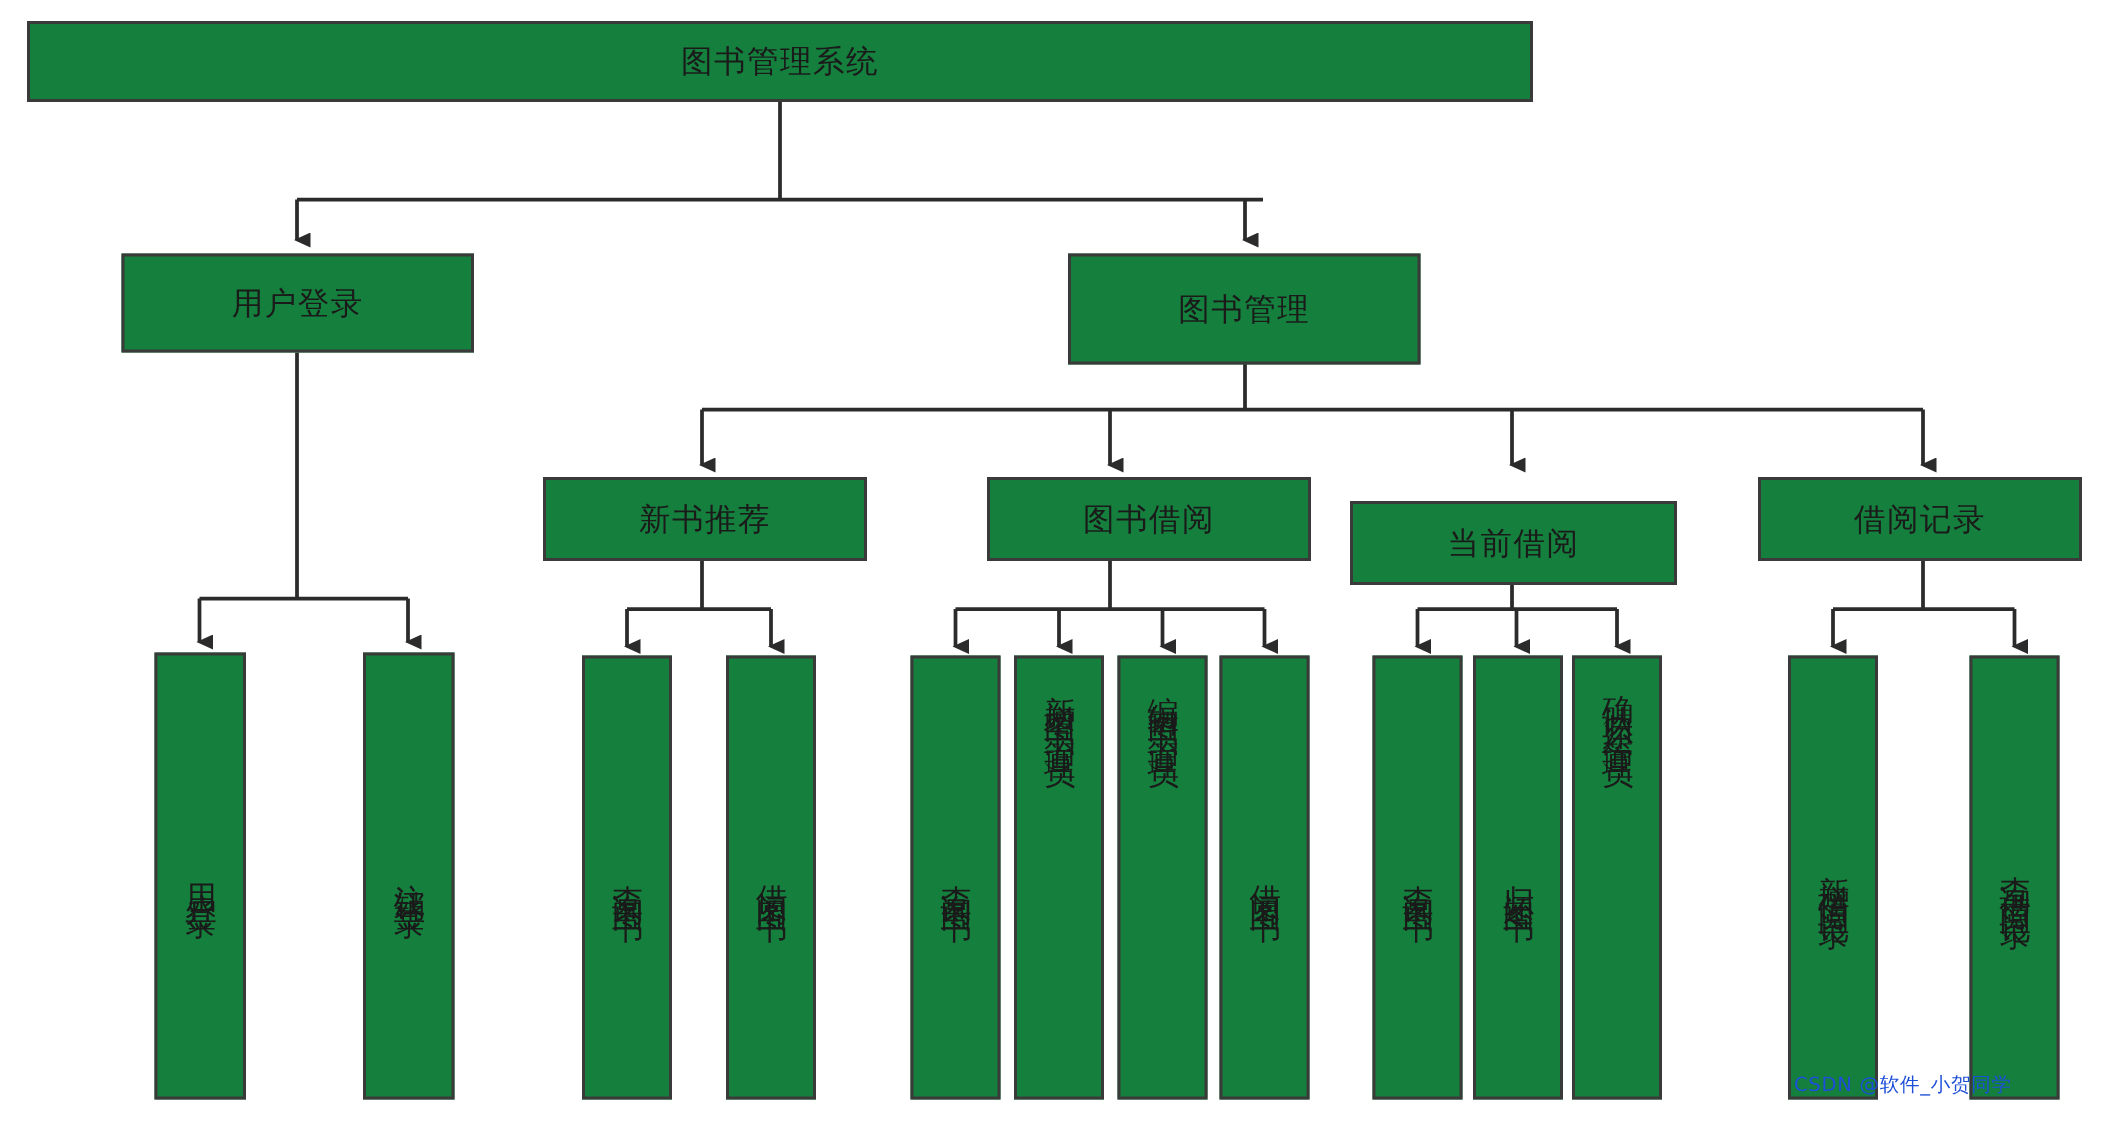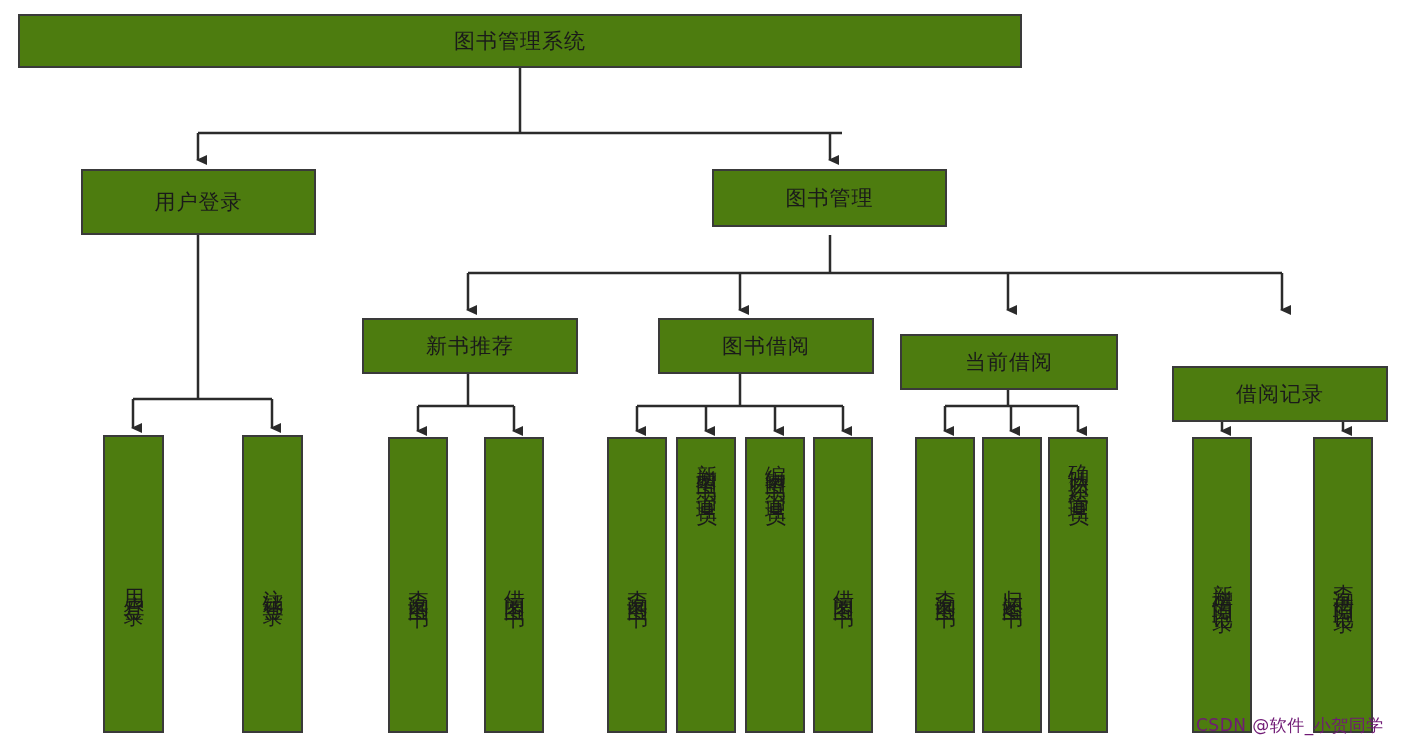--- a/index.html
+++ b/index.html
@@ -21,21 +21,21 @@
     position: absolute;
     left: 0;
     top: 0;
     width: 1405px;
     height: 747px;
     pointer-events: none;
   }
   .node {
     position: absolute;
     box-sizing: border-box;
-    background: #4d7c0f;
+    background: #15803d;
     border: 2px solid #3a3a3a;
     display: flex;
     align-items: center;
     justify-content: center;
     color: #1a1a1a;
   }
   .node .lbl {
     font-size: 21px;
     line-height: 1.15;
     letter-spacing: 1px;
@@ -55,22 +55,22 @@
     white-space: nowrap;
   }
   .node.vert.mid {
     align-items: center;
     padding-top: 0;
   }
   .watermark {
     position: absolute;
     left: 1196px;
     top: 714px;
-    font-size: 17px;
-    color: #701a75;
+    font-size: 13px;
+    color: #1d4ed8;
     white-space: nowrap;
     letter-spacing: 0.5px;
   }
 </style>
 </head>
 <body>
 
 <div id="canvas">
 
   <svg class="edges" viewBox="0 0 1405 747">
@@ -123,34 +123,34 @@
     </g>
   </svg>
 
   <div class="node" style="left:18px; top:14px; width:1004px; height:54px;">
     <span class="lbl">图书管理系统</span>
   </div>
 
   <div class="node" style="left:81px; top:169px; width:235px; height:66px;">
     <span class="lbl">用户登录</span>
   </div>
-  <div class="node" style="left:712px; top:169px; width:235px; height:58px;">
+  <div class="node" style="left:712px; top:169px; width:235px; height:74px;">
     <span class="lbl">图书管理</span>
   </div>
 
   <div class="node" style="left:362px; top:318px; width:216px; height:56px;">
     <span class="lbl">新书推荐</span>
   </div>
   <div class="node" style="left:633px; top:318px; width:216px; height:56px;margin-left:25px;">
     <span class="lbl">图书借阅</span>
   </div>
   <div class="node" style="left:900px; top:334px; width:218px; height:56px;">
     <span class="lbl">当前借阅</span>
   </div>
-  <div class="node" style="left:1172px; top:318px; width:216px; height:56px;margin-top:48px;">
+  <div class="node" style="left:1172px; top:318px; width:216px; height:56px;">
     <span class="lbl">借阅记录</span>
   </div>
 
   <div class="node vert mid" style="left:103px; top:435px; width:61px; height:298px;">
     <span class="lbl">用户登录</span>
   </div>
   <div class="node vert mid" style="left:242px; top:435px; width:61px; height:298px;">
     <span class="lbl">注销登录</span>
   </div>
 

